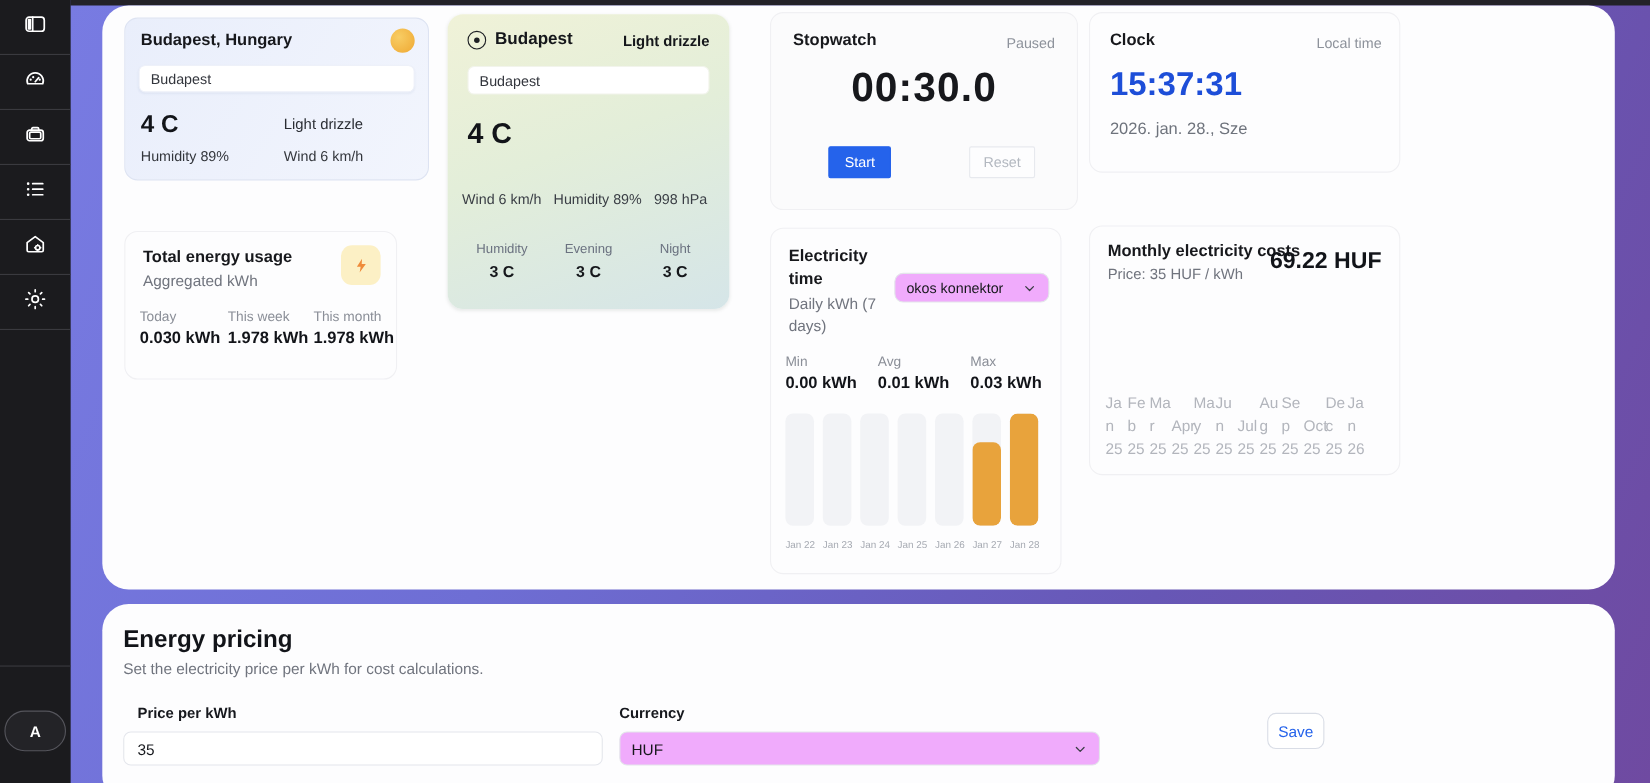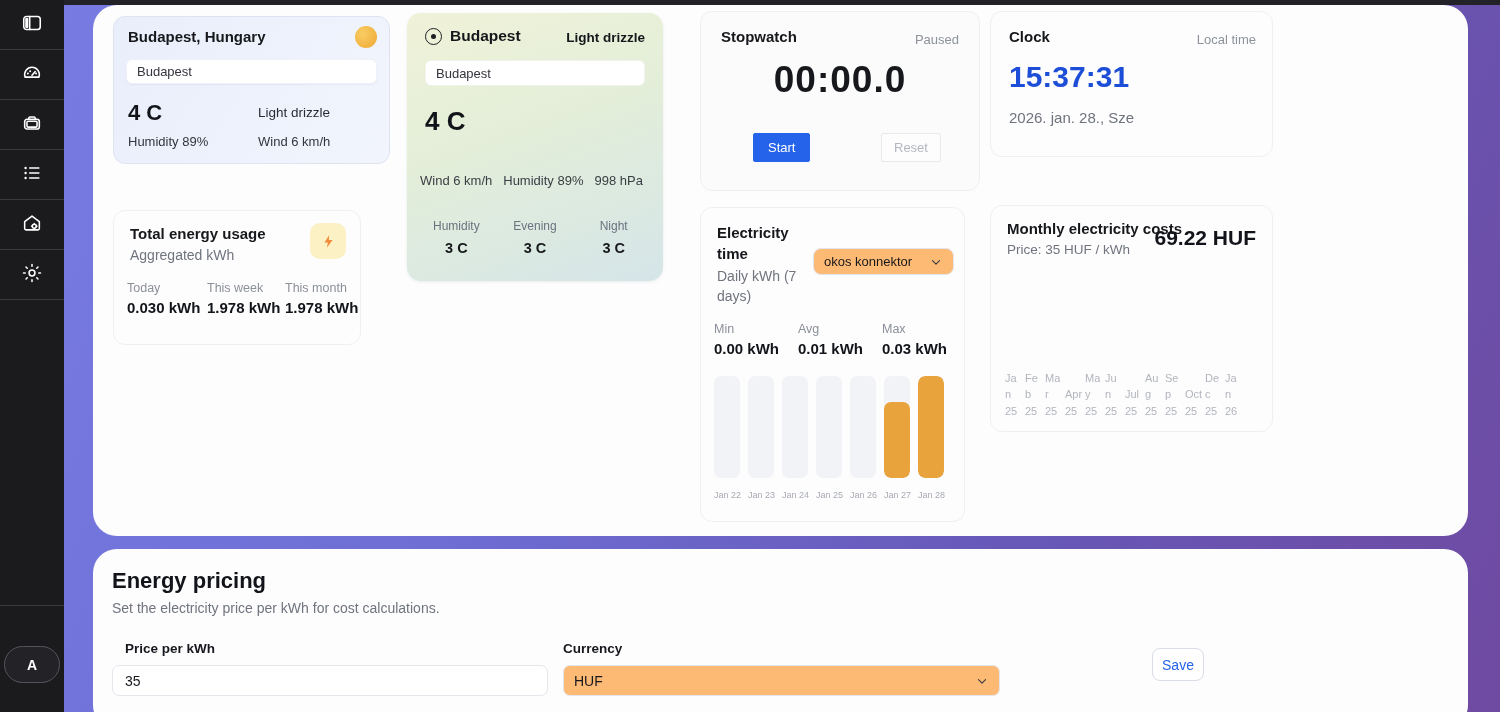--- a/index.html
+++ b/index.html
@@ -88,37 +88,37 @@
   .te-stats { position:absolute; left:13px; top:70px; display:flex; }
   .te-col1 { width:80px; } .te-col2 { width:78px; } .te-col3 { width:80px; }
   .stat-label { font-size:12.5px; color:#8b8f98; }
   .stat-value { font-size:15px; font-weight:700; color:#121419; margin-top:4px; white-space:nowrap; }
 
   
   .eu-card { left:607px; top:202px; width:265px; height:315px; padding:14px 16px; }
   .eu-title { width:102px; line-height:1.4; }
   .eu-sub { width:108px; font-size:14px; color:#70747e; line-height:1.45; margin-top:2px; }
   .selectbox { position:absolute; display:flex; align-items:center; justify-content:space-between;
-    background:#fdba74; border:1px solid #e3e5ea; border-radius:8px; font-size:13px; color:#17181c;
+    background:#f0abfc; border:1px solid #e3e5ea; border-radius:8px; font-size:13px; color:#17181c;
     padding:12px 10px; cursor:pointer; }
   .eu-select { left:112px; top:40px; width:141px; height:27px; }
   .eu-stats { position:absolute; left:13px; top:114px; display:flex; }
   .eu-col { width:84px; }
   .eu-bars { position:absolute; left:13px; top:168px; display:flex; gap:8px; }
   .bar-col { width:26px; }
   .bar-track { position:relative; width:26px; height:102px; border-radius:7px; background:#f2f3f6; overflow:hidden; }
   .bar-fill { position:absolute; left:0; right:0; bottom:0; background:#e8a33c; border-radius:7px; }
   .bar-label { margin-top:12px; font-size:9px; color:#a7abb3; text-align:center; white-space:nowrap; }
 
   
   .mc-card { left:897px; top:200px; width:283px; height:227px; padding:14px 16px; }
   .mc-sub { font-size:13.5px; color:#70747e; margin-top:5px; }
   .mc-total { position:absolute; right:16px; top:20px; font-size:21px; font-weight:700; color:#121419; }
   .mc-labels { position:absolute; left:14px; right:8px; bottom:12px; display:flex; align-items:flex-end; gap:3px; }
-  .month-label { width:17px; font-size:11px; color:#b2b5bc; line-height:1.5; white-space:pre-line; }
+  .month-label { width:17px; font-size:14px; color:#b2b5bc; line-height:1.5; white-space:pre-line; }
 
   
   .ep-title { position:absolute; left:19px; top:19px; font-size:22px; font-weight:700; color:#121419; }
   .ep-sub { position:absolute; left:19px; top:51px; font-size:14px; color:#70747e; }
   .ep-label { position:absolute; top:92px; font-size:13.5px; font-weight:600; color:#16181d; }
   .ep-label-price { left:32px; } .ep-label-currency { left:470px; }
   .ep-input { position:absolute; left:19px; top:116px; width:436px; height:31px; border:1px solid #e4e6ec;
     border-radius:7px; padding:0 12px; font-size:14px; color:#16181d; font-family:"Liberation Sans",sans-serif; background:#fff; }
   .ep-select { left:470px; top:116px; width:437px; height:31px; font-size:14px; border-radius:7px; }
   .ep-save { position:absolute; left:1059px; top:99px; width:52px; height:33px; background:#fff;
@@ -254,21 +254,21 @@
           <div class="g-fc-col">
             <div class="g-fc-label">Night</div>
             <div class="g-fc-temp">3 C</div>
           </div>
         </div>
       </div>
 
       <div class="card sw-card">
         <div class="card-title">Stopwatch</div>
         <div class="sw-status">Paused</div>
-        <div class="sw-time">00:00.0</div>
+        <div class="sw-time">00:30.0</div>
         <button class="btn sw-start">Start</button>
         <button class="btn sw-reset">Reset</button>
       </div>
 
       <div class="card clock-card">
         <div class="card-title">Clock</div>
         <div class="clock-badge">Local time</div>
         <div class="clock-time">15:37:31</div>
         <div class="clock-date">2026. jan. 28., Sze</div>
       </div>

